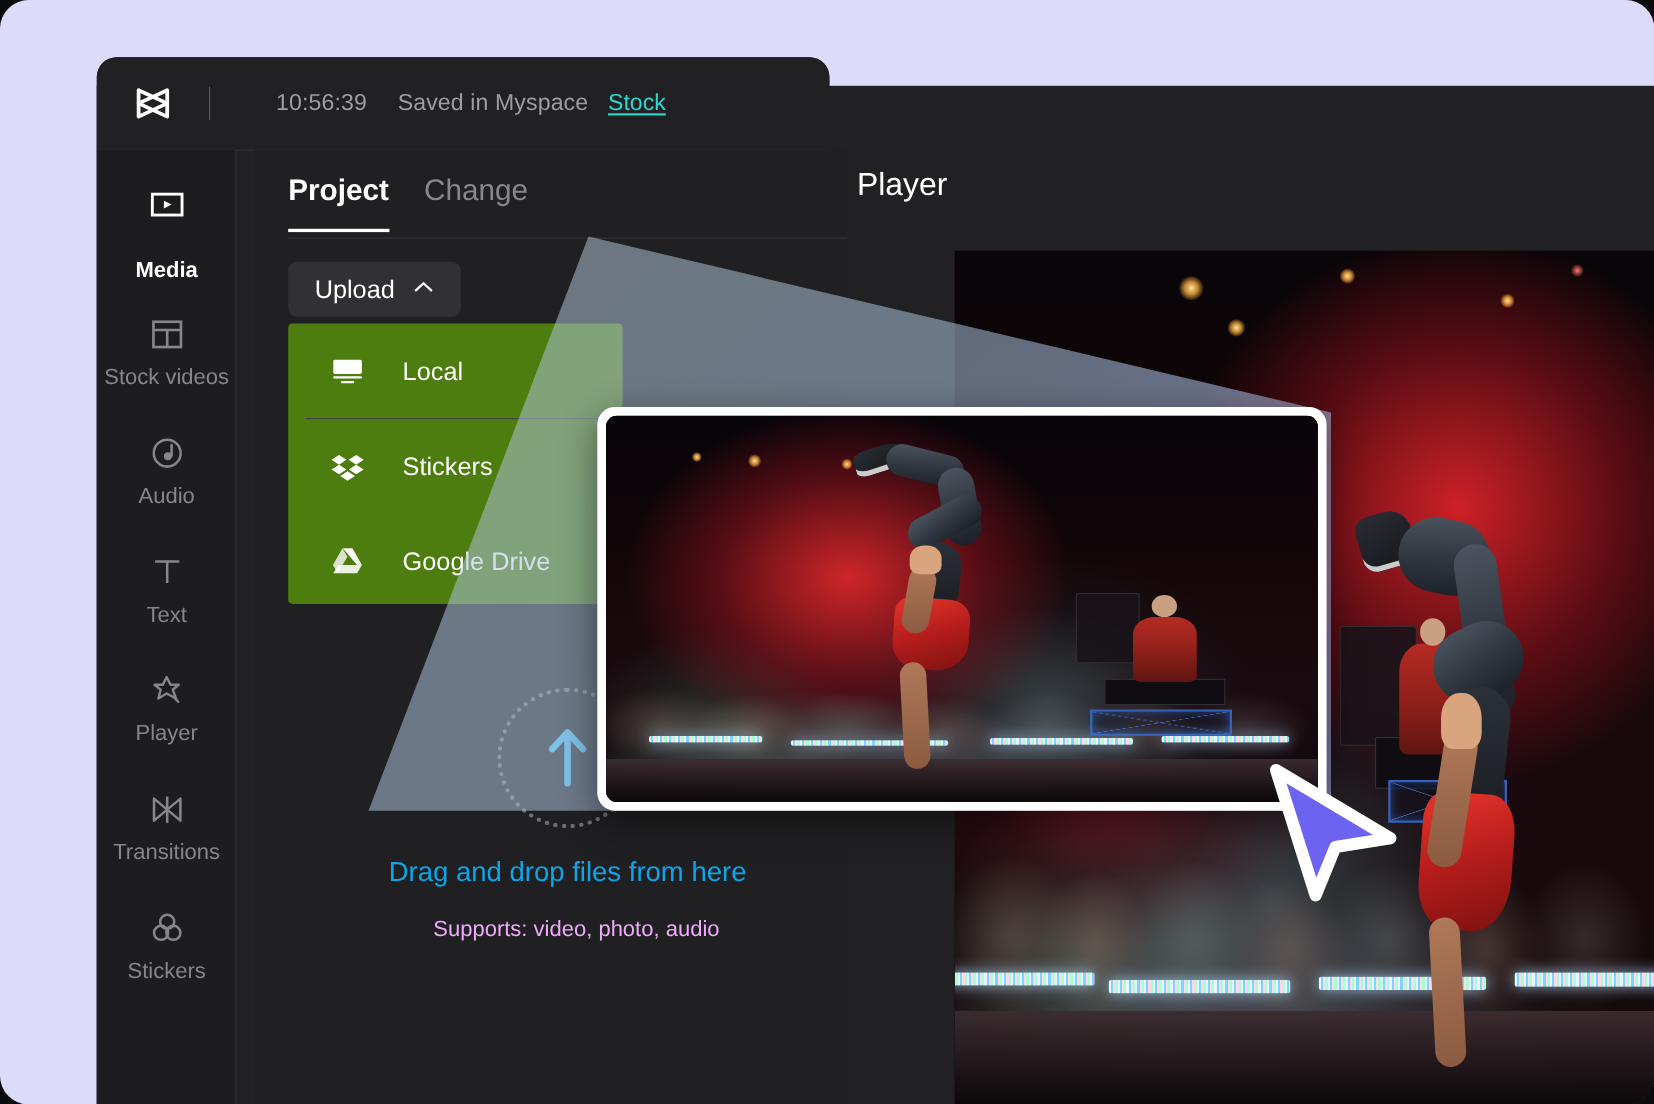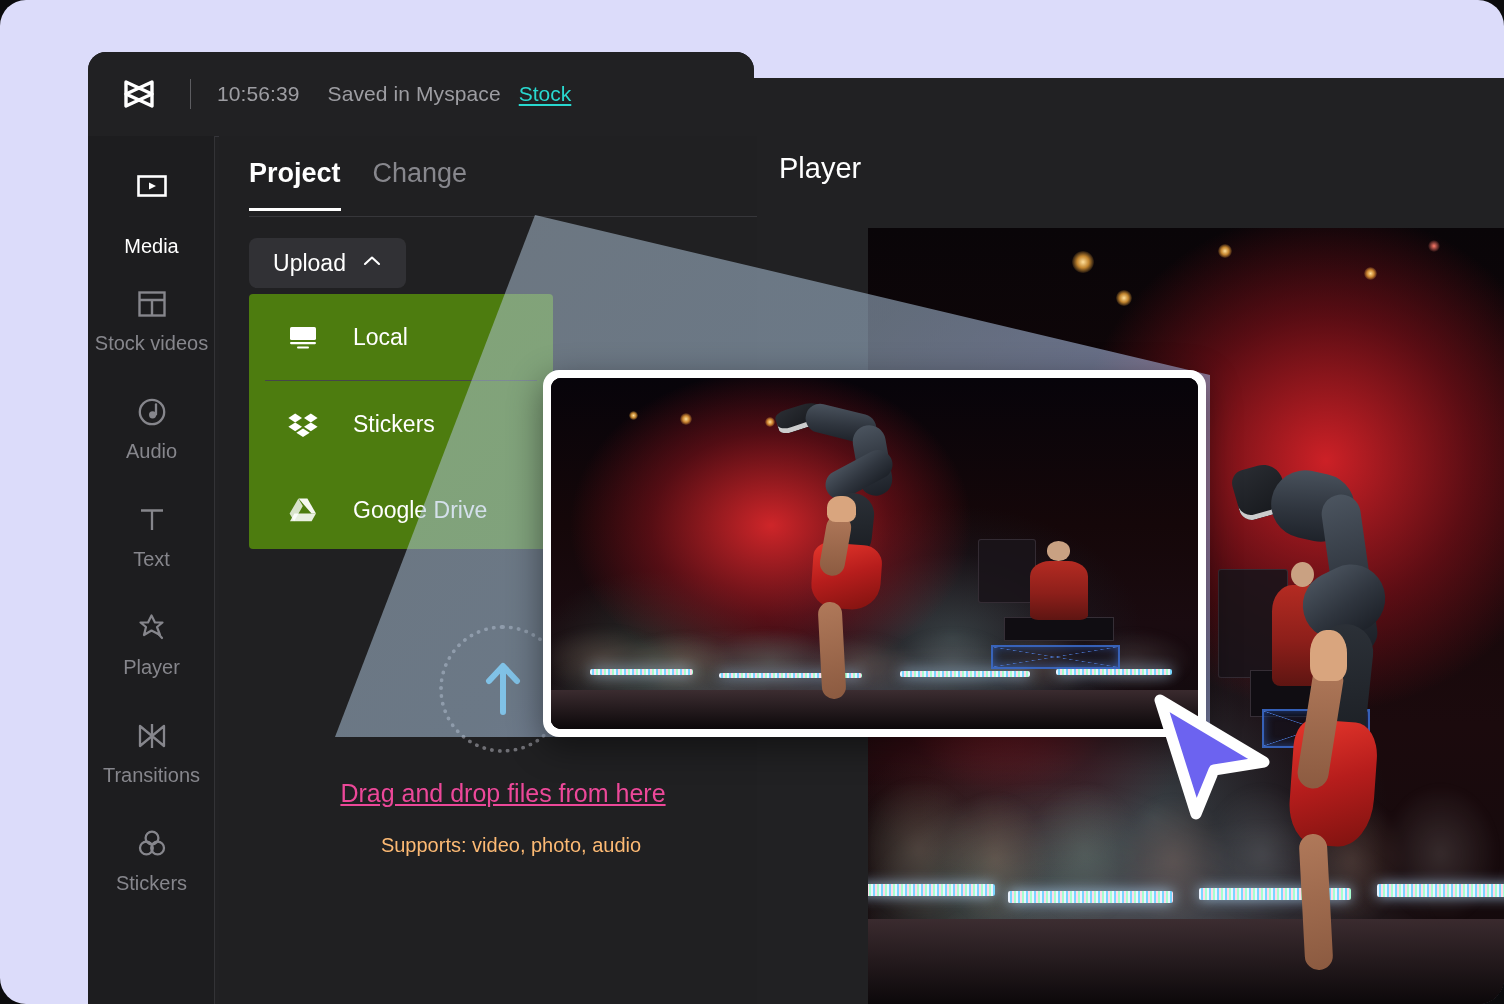--- a/index.html
+++ b/index.html
@@ -55,21 +55,21 @@
     width: 1px; height: 30px;
     background: #5d5d61;
     margin-left: 28px;
   }
   .hdr-text {
     color: #9d9da2;
     font-size: 21px;
     margin-left: 28px;
     letter-spacing: .1px;
   }
-  .hdr-text.time { margin-left: 26px; }
+  .hdr-text.time { margin-left: 60px; }
   #header-change {
     color: #29d8cf;
     font-size: 21px;
     margin-left: 18px;
     text-decoration: underline;
     text-underline-offset: 3px;
     cursor: pointer;
   }
   #header-rule {
     position: absolute;
@@ -91,26 +91,26 @@
     height: 108px;
     display: flex; flex-direction: column;
     align-items: center; justify-content: center;
     gap: 12px;
     cursor: pointer;
     color: #86868c;
   }
   .side-item.active { color: #ffffff; }
   .side-icon { width: 34px; height: 34px; display: block; }
   .side-label { font-size: 20px; line-height: 1; white-space: nowrap; }
-  .side-item.active .side-label { font-weight: 400; margin-top: 21px; }
+  .side-item.active .side-label { font-weight: 700; margin-top: 21px; }
 
   
   #media-panel {
     position: absolute;
-    left: 219px; top: 136px;
+    left: 232px; top: 136px;
     width: 538px; height: 868px;
     background: #202022;
     text-align: right;
   }
   #tabs {
     position: absolute; left: 30px; top: 22px;
     display: flex; align-items: flex-end; gap: 32px;
   }
   .tab {
     font-size: 27px;
@@ -172,22 +172,22 @@
     display: flex; flex-direction: column;
     align-items: center; justify-content: center;
     gap: 26px;
   }
   #dz-circle {
     width: 128px; height: 128px;
     border: 4px dotted #6f6f75;
     border-radius: 50%;
     display: flex; align-items: center; justify-content: center;
   }
-  #dz-title { color: #ec4899; font-size: 25px; text-decoration: underline; }
-  #dz-sub { color: #fdba74; font-size: 20px; margin-left: 16px; }
+  #dz-title { color: #0ea5e9; font-size: 25px; }
+  #dz-sub { color: #f0abfc; font-size: 20px; margin-left: 16px; }
 
   
   #player-label {
     position: absolute;
     left: 779px; top: 152px;
     color: #ffffff;
     font-size: 29px;
   }
   #player-video {
     position: absolute;

